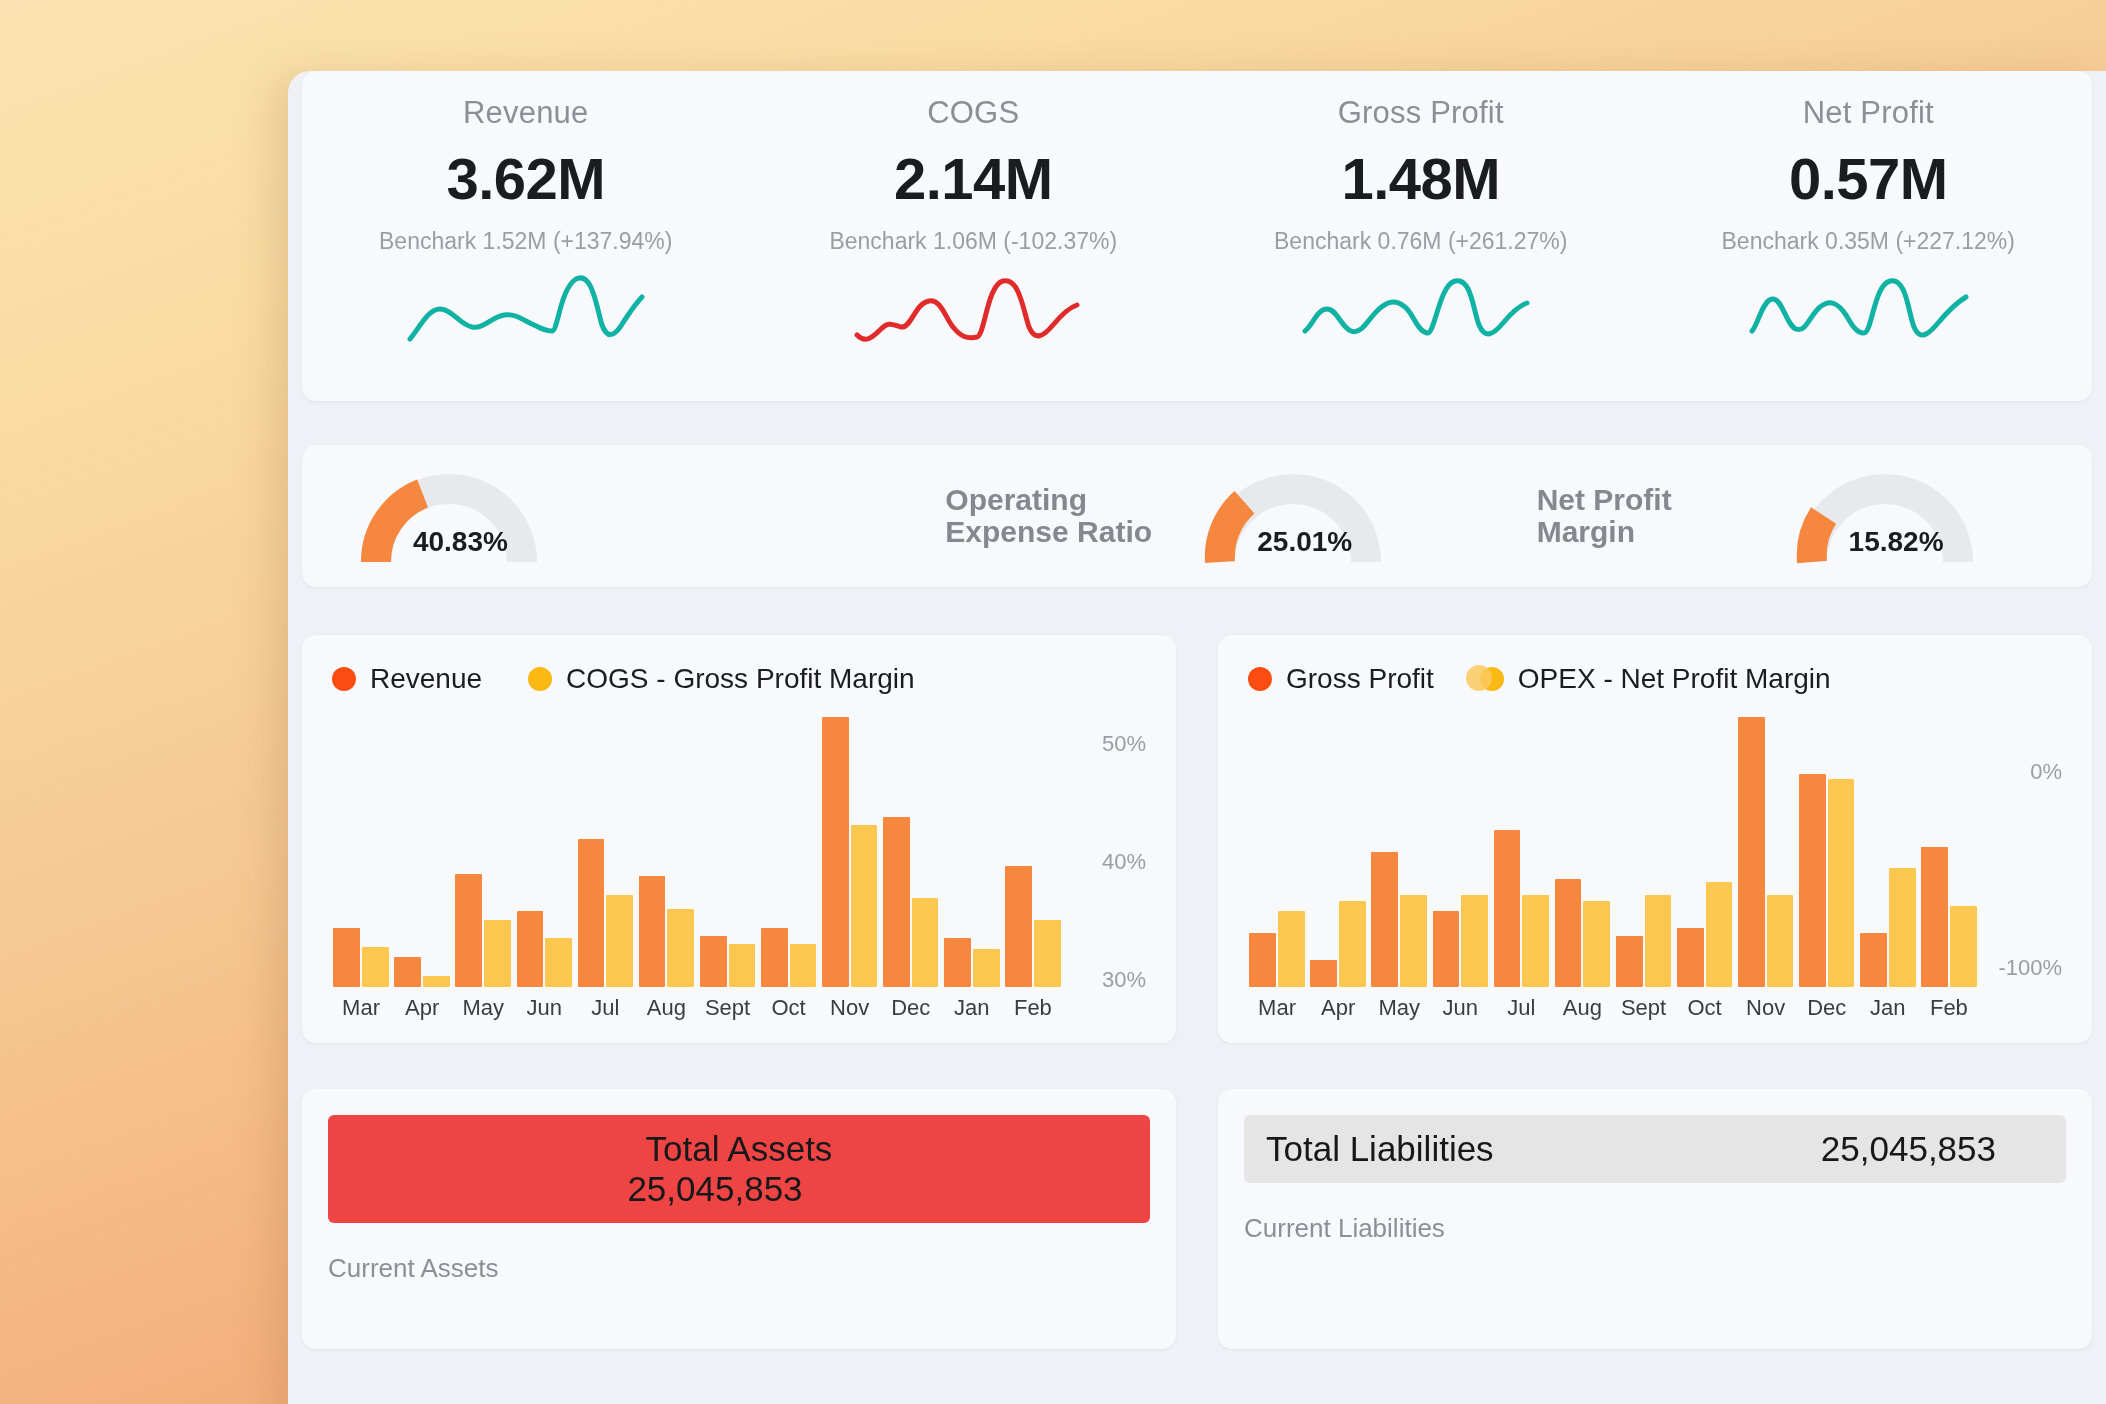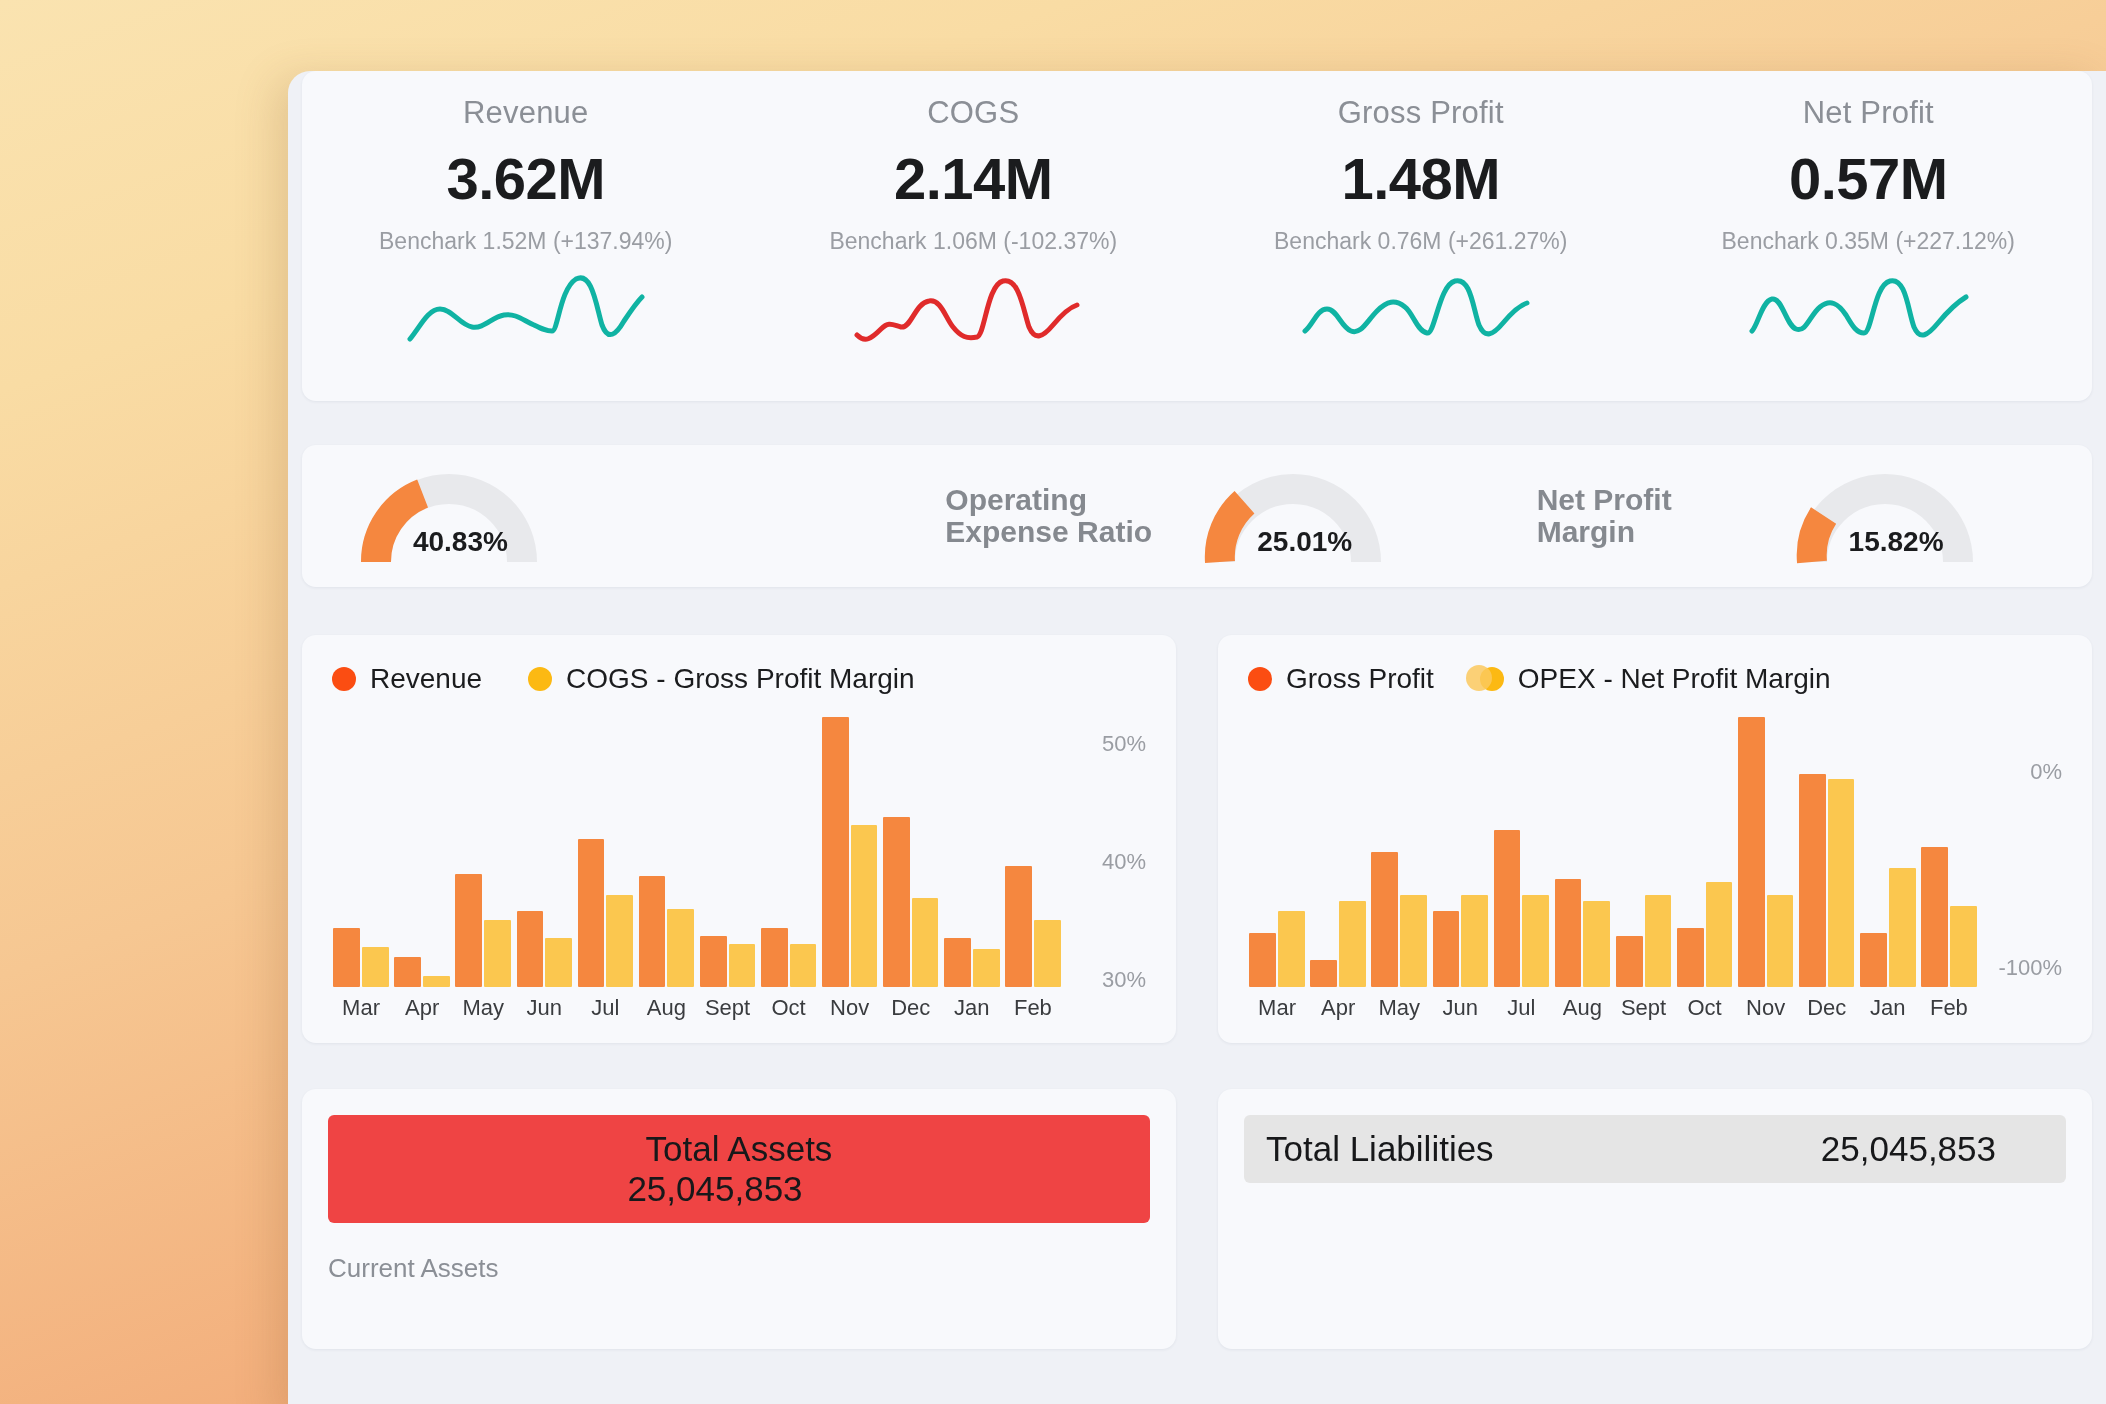--- a/index.html
+++ b/index.html
@@ -466,17 +466,18 @@
         <span class="balance-total-value">25,045,853</span>
       </div>
       <div class="balance-sub">Current Assets</div>
     </div>
 
     <div class="balance-card panel">
       <div class="balance-total liabilities">
         <span class="balance-total-label">Total Liabilities</span>
         <span class="balance-total-value">25,045,853</span>
       </div>
+      <div class="balance-sub">Current Liabilities</div>
     </div>
 
   </div>
 
 </div>
 
 </body></html>

